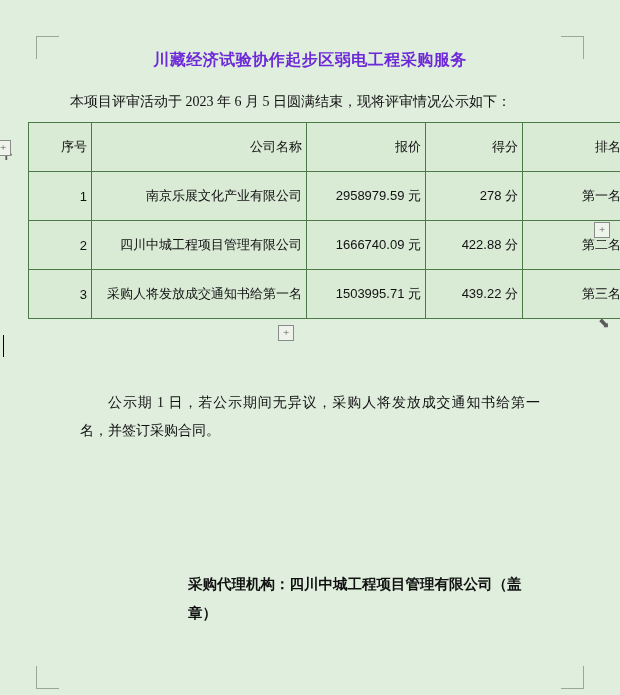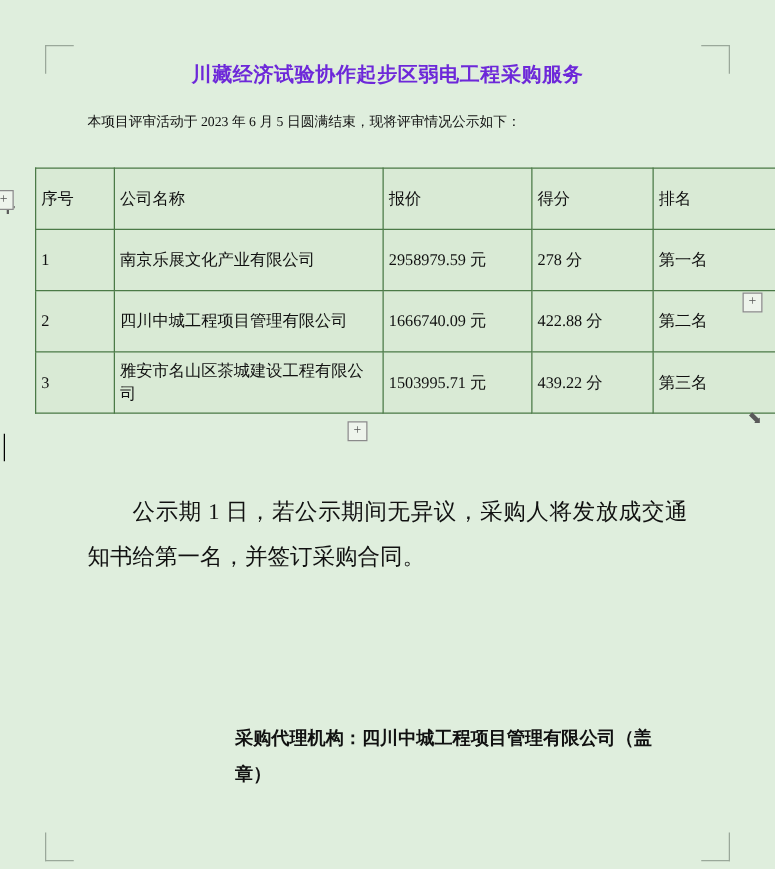--- a/index.html
+++ b/index.html
@@ -47,48 +47,48 @@
   .doc-title {
     text-align: center;
     font-size: 16px;
     font-weight: bold;
     letter-spacing: 0.5px;
     margin: 0 0 18px 0;
     color: #6d28d9;
   }
 
   .intro {
-    font-size: 11px;
+    font-size: 14px;
     line-height: 1.8;
     text-indent: 0;
-    margin: 0 0 25px 0;
+    margin: 0 0 8px 0;
     text-align: justify;
   }
 
   
   .table-wrap {
     position: relative;
     margin: 4px 0 0 -42px;
     width: 552px;
   }
   table.bid-table {
     border-collapse: collapse;
     width: 552px;
     background: #d9ead5;
     table-layout: fixed;
   }
   table.bid-table th,
   table.bid-table td {
     border: 1px solid #4b7a47;
-    text-align: left;
+    text-align: right;
     font-size: 13px;
     height: 44px;
     padding: 2px 4px;
     color: #111;
-    font-family: Liberation Serif, serif;
+    font-family: Liberation Sans, sans-serif;
   }
   table.bid-table th {
     font-weight: normal;
   }
   .col-no     { width: 54px; }
   .col-name   { width: 206px; }
   .col-price  { width: 110px; }
   .col-score  { width: 88px; }
   .col-rank   { width: 94px; }
 
@@ -128,23 +128,23 @@
   .caret {
     position: absolute;
     left: -25px;
     bottom: -38px;
     width: 1px;
     height: 22px;
     background: #000;
   }
 
   .para {
-    font-size: 18px;
+    font-size: 14px;
     line-height: 2.0;
-    margin: 0;
+    margin: 10px;
     text-align: justify;
   }
   .para.indent { text-indent: 2em; }
 
   .spacer-lg { height: 60px; }
   .spacer-md { height: 40px; }
 
   .sign-line {
     font-size: 14.5px;
     line-height: 2.0;
@@ -206,21 +206,21 @@
           </tr>
           <tr>
             <td>2</td>
             <td>四川中城工程项目管理有限公司</td>
             <td>1666740.09 元</td>
             <td>422.88 分</td>
             <td>第二名</td>
           </tr>
           <tr>
             <td>3</td>
-            <td>雅安市名山区茶城建设工程有限公司</td>
+            <td>采购人将发放成交通知书给第一名</td>
             <td>1503995.71 元</td>
             <td>439.22 分</td>
             <td>第三名</td>
           </tr>
         </tbody>
       </table>
     </div>
 
     <div class="spacer-lg"></div>
 

